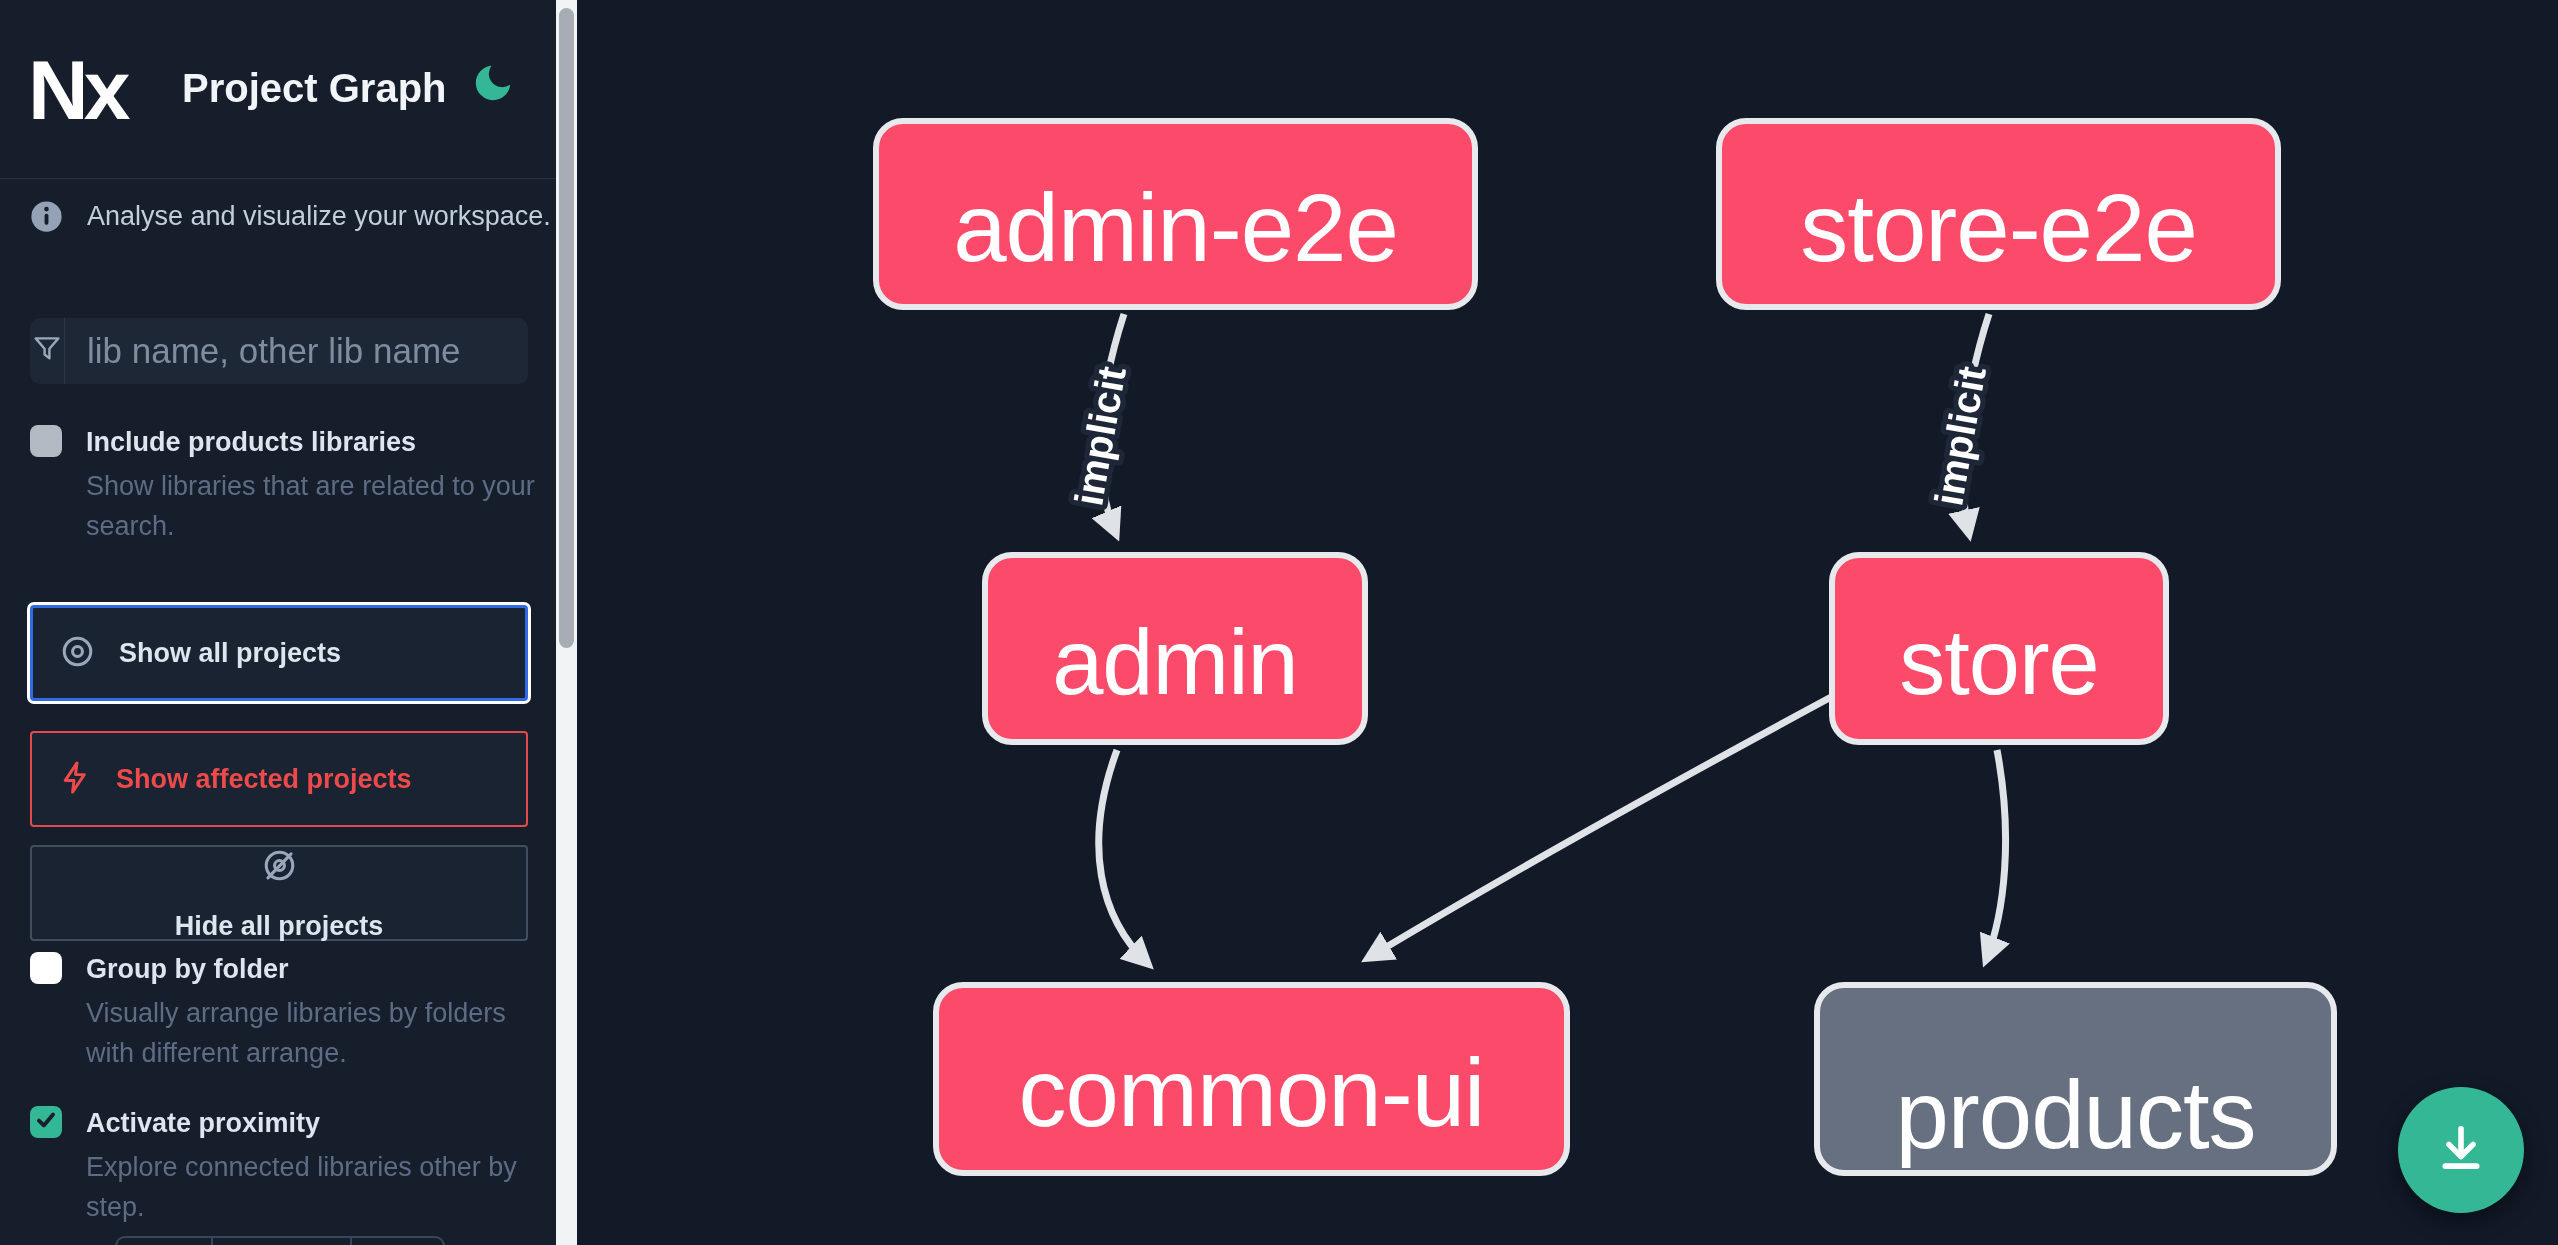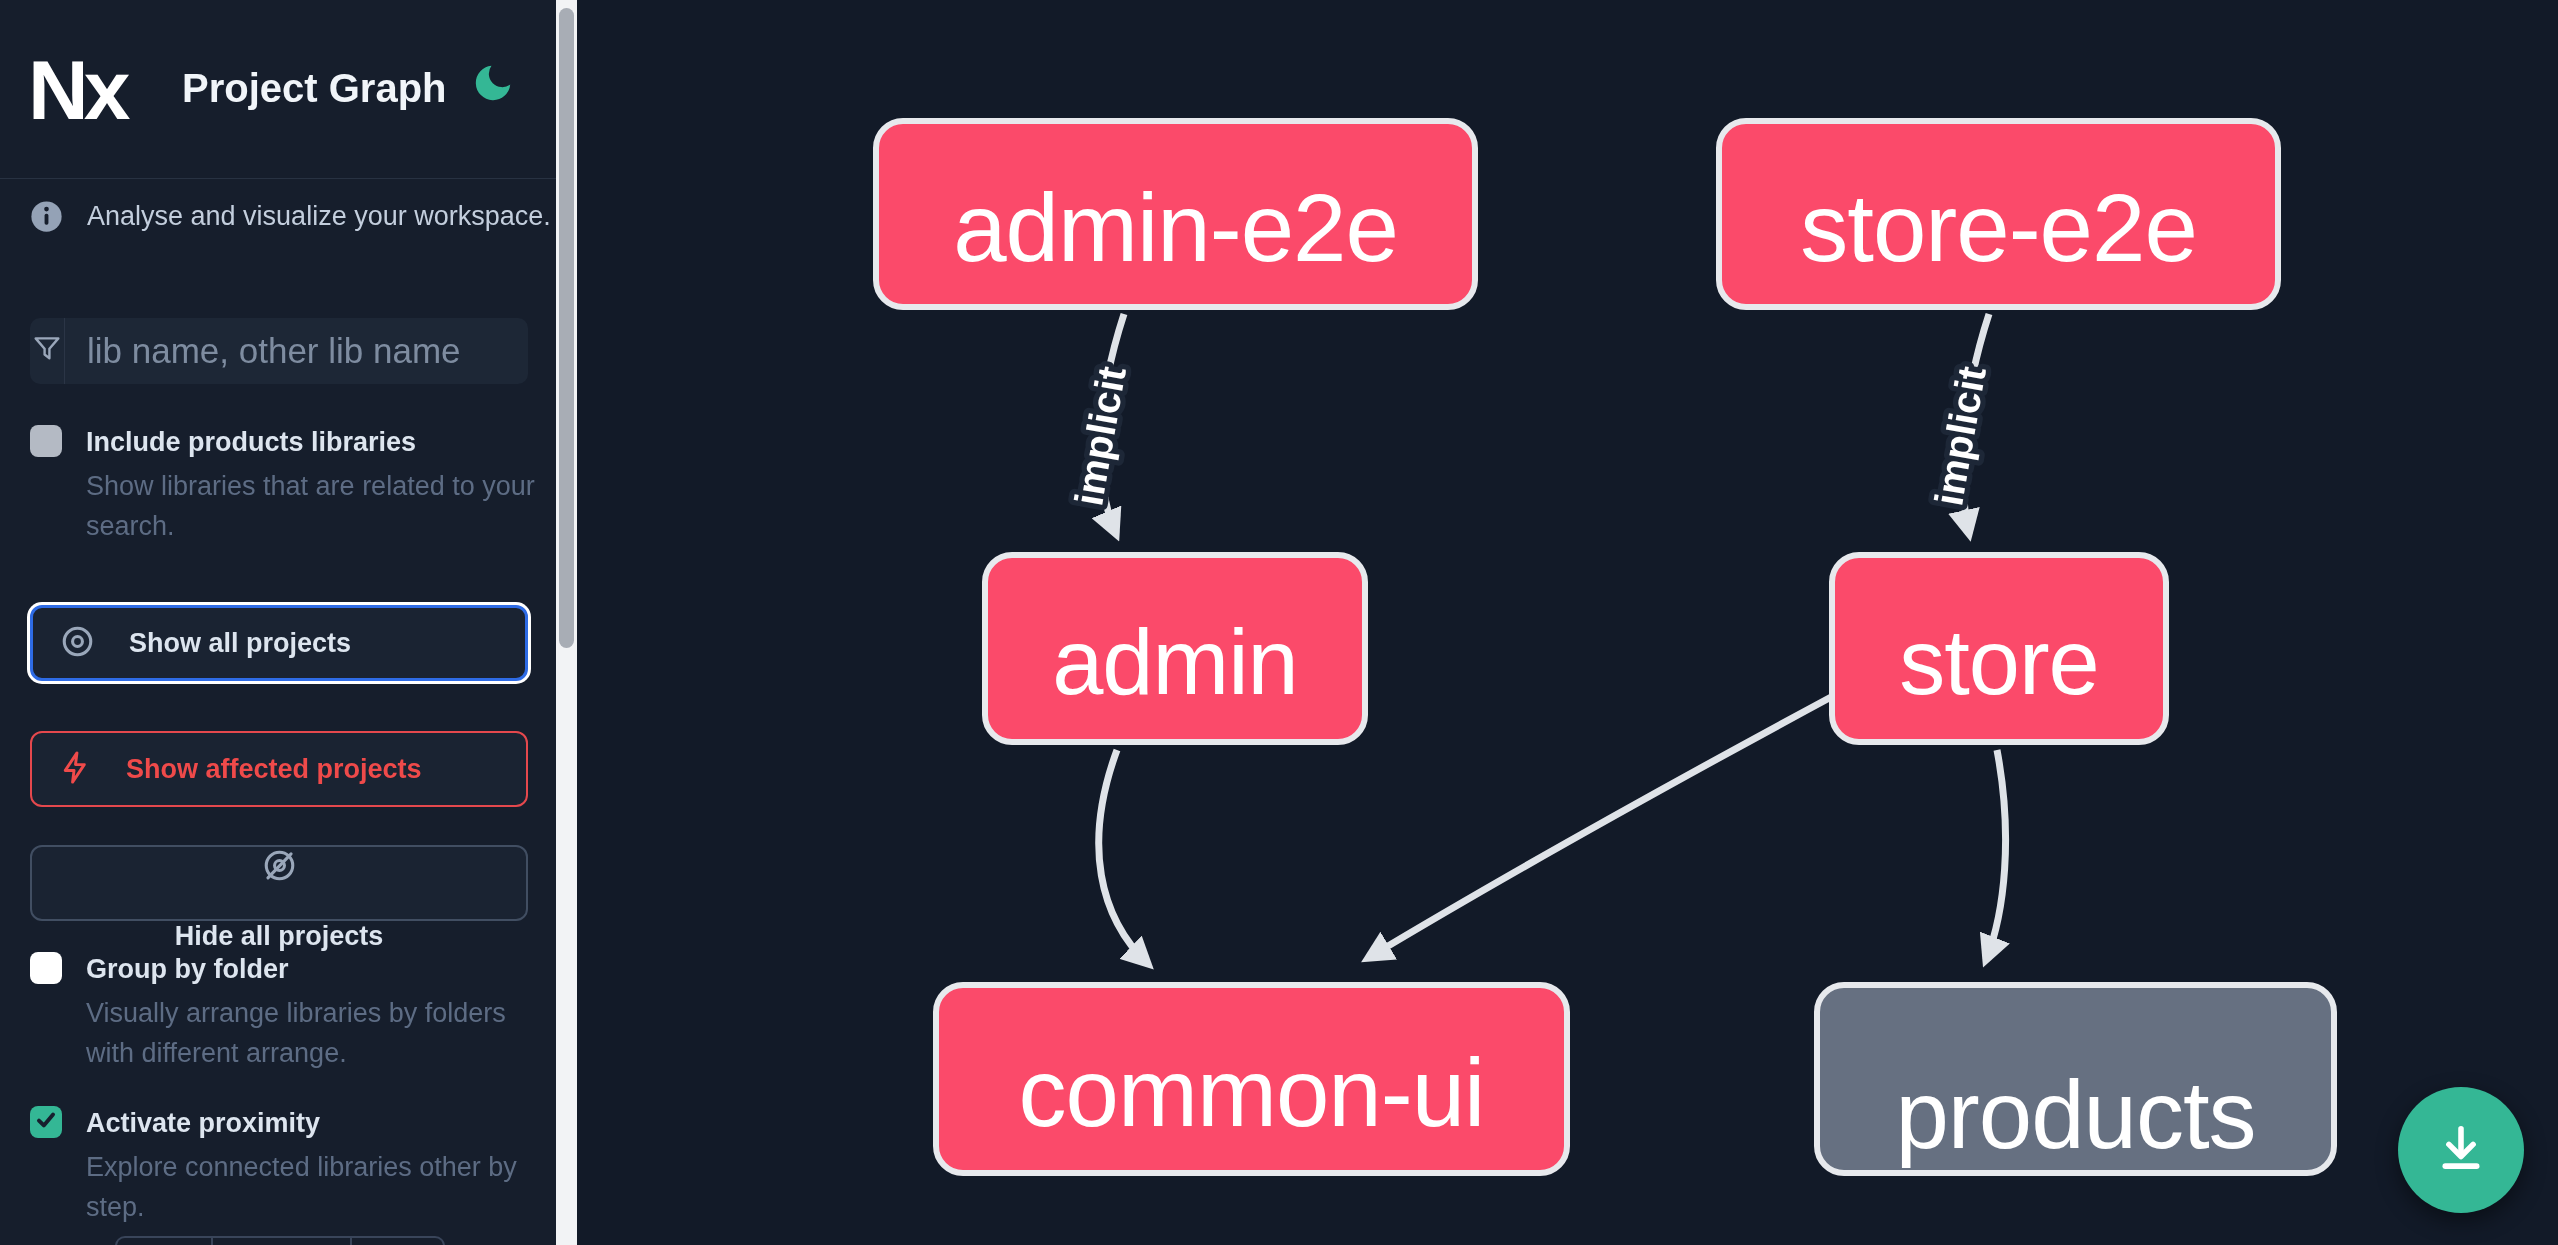--- a/index.html
+++ b/index.html
@@ -22,21 +22,21 @@
   .search-input { flex:1; height:100%; background:transparent; border:none; outline:none; color:#e2e8f0; font-size:35px; padding:0 22px; font-family:"Liberation Sans", sans-serif; }
   .search-input::placeholder { color:#7e8ca0; }
 
   .opt-box { position:absolute; left:30px; width:32px; height:32px; border-radius:8px; cursor:pointer; }
   .opt-box.gray { background:#b4bac4; }
   .opt-box.white { background:#ffffff; }
   .opt-box.green { background:#34b795; display:flex; align-items:center; justify-content:center; }
   .opt-label { position:absolute; left:86px; font-size:27px; font-weight:600; color:#dde5ef; white-space:nowrap; }
   .opt-desc { position:absolute; left:86px; width:465px; font-size:27px; line-height:40px; color:#5d6c84; }
 
-  .side-btn { position:absolute; left:30px; width:498px; height:76px; background:#1a2332; border-radius:12px; display:flex; align-items:center; gap:33px; padding:0 26px; cursor:pointer; }
+  .side-btn { position:absolute; left:30px; width:498px; height:96px; background:#1a2332; border-radius:4px; display:flex; align-items:center; gap:23px; padding:0 26px; cursor:pointer; }
   .side-btn .lbl { font-size:27px; font-weight:600; color:#dde5ef; white-space:nowrap; }
   .btn-all { top:605px; border:3px solid #2e6be5; box-shadow:0 0 0 3px #ffffff; }
   .btn-affected { top:731px; border:2px solid #e5484d; }
   .btn-affected .lbl { color:#ef4a4a; }
   .btn-hide { top:845px; border:2px solid #414e62;flex-direction:column; }
 
   .segmented { position:absolute; left:115px; top:1236px; width:330px; height:12px; border:2px solid #39455a; border-bottom:none; border-radius:10px 10px 0 0; }
   .segmented .divider { position:absolute; top:0; width:2px; height:100%; background:#39455a; }
 
   

